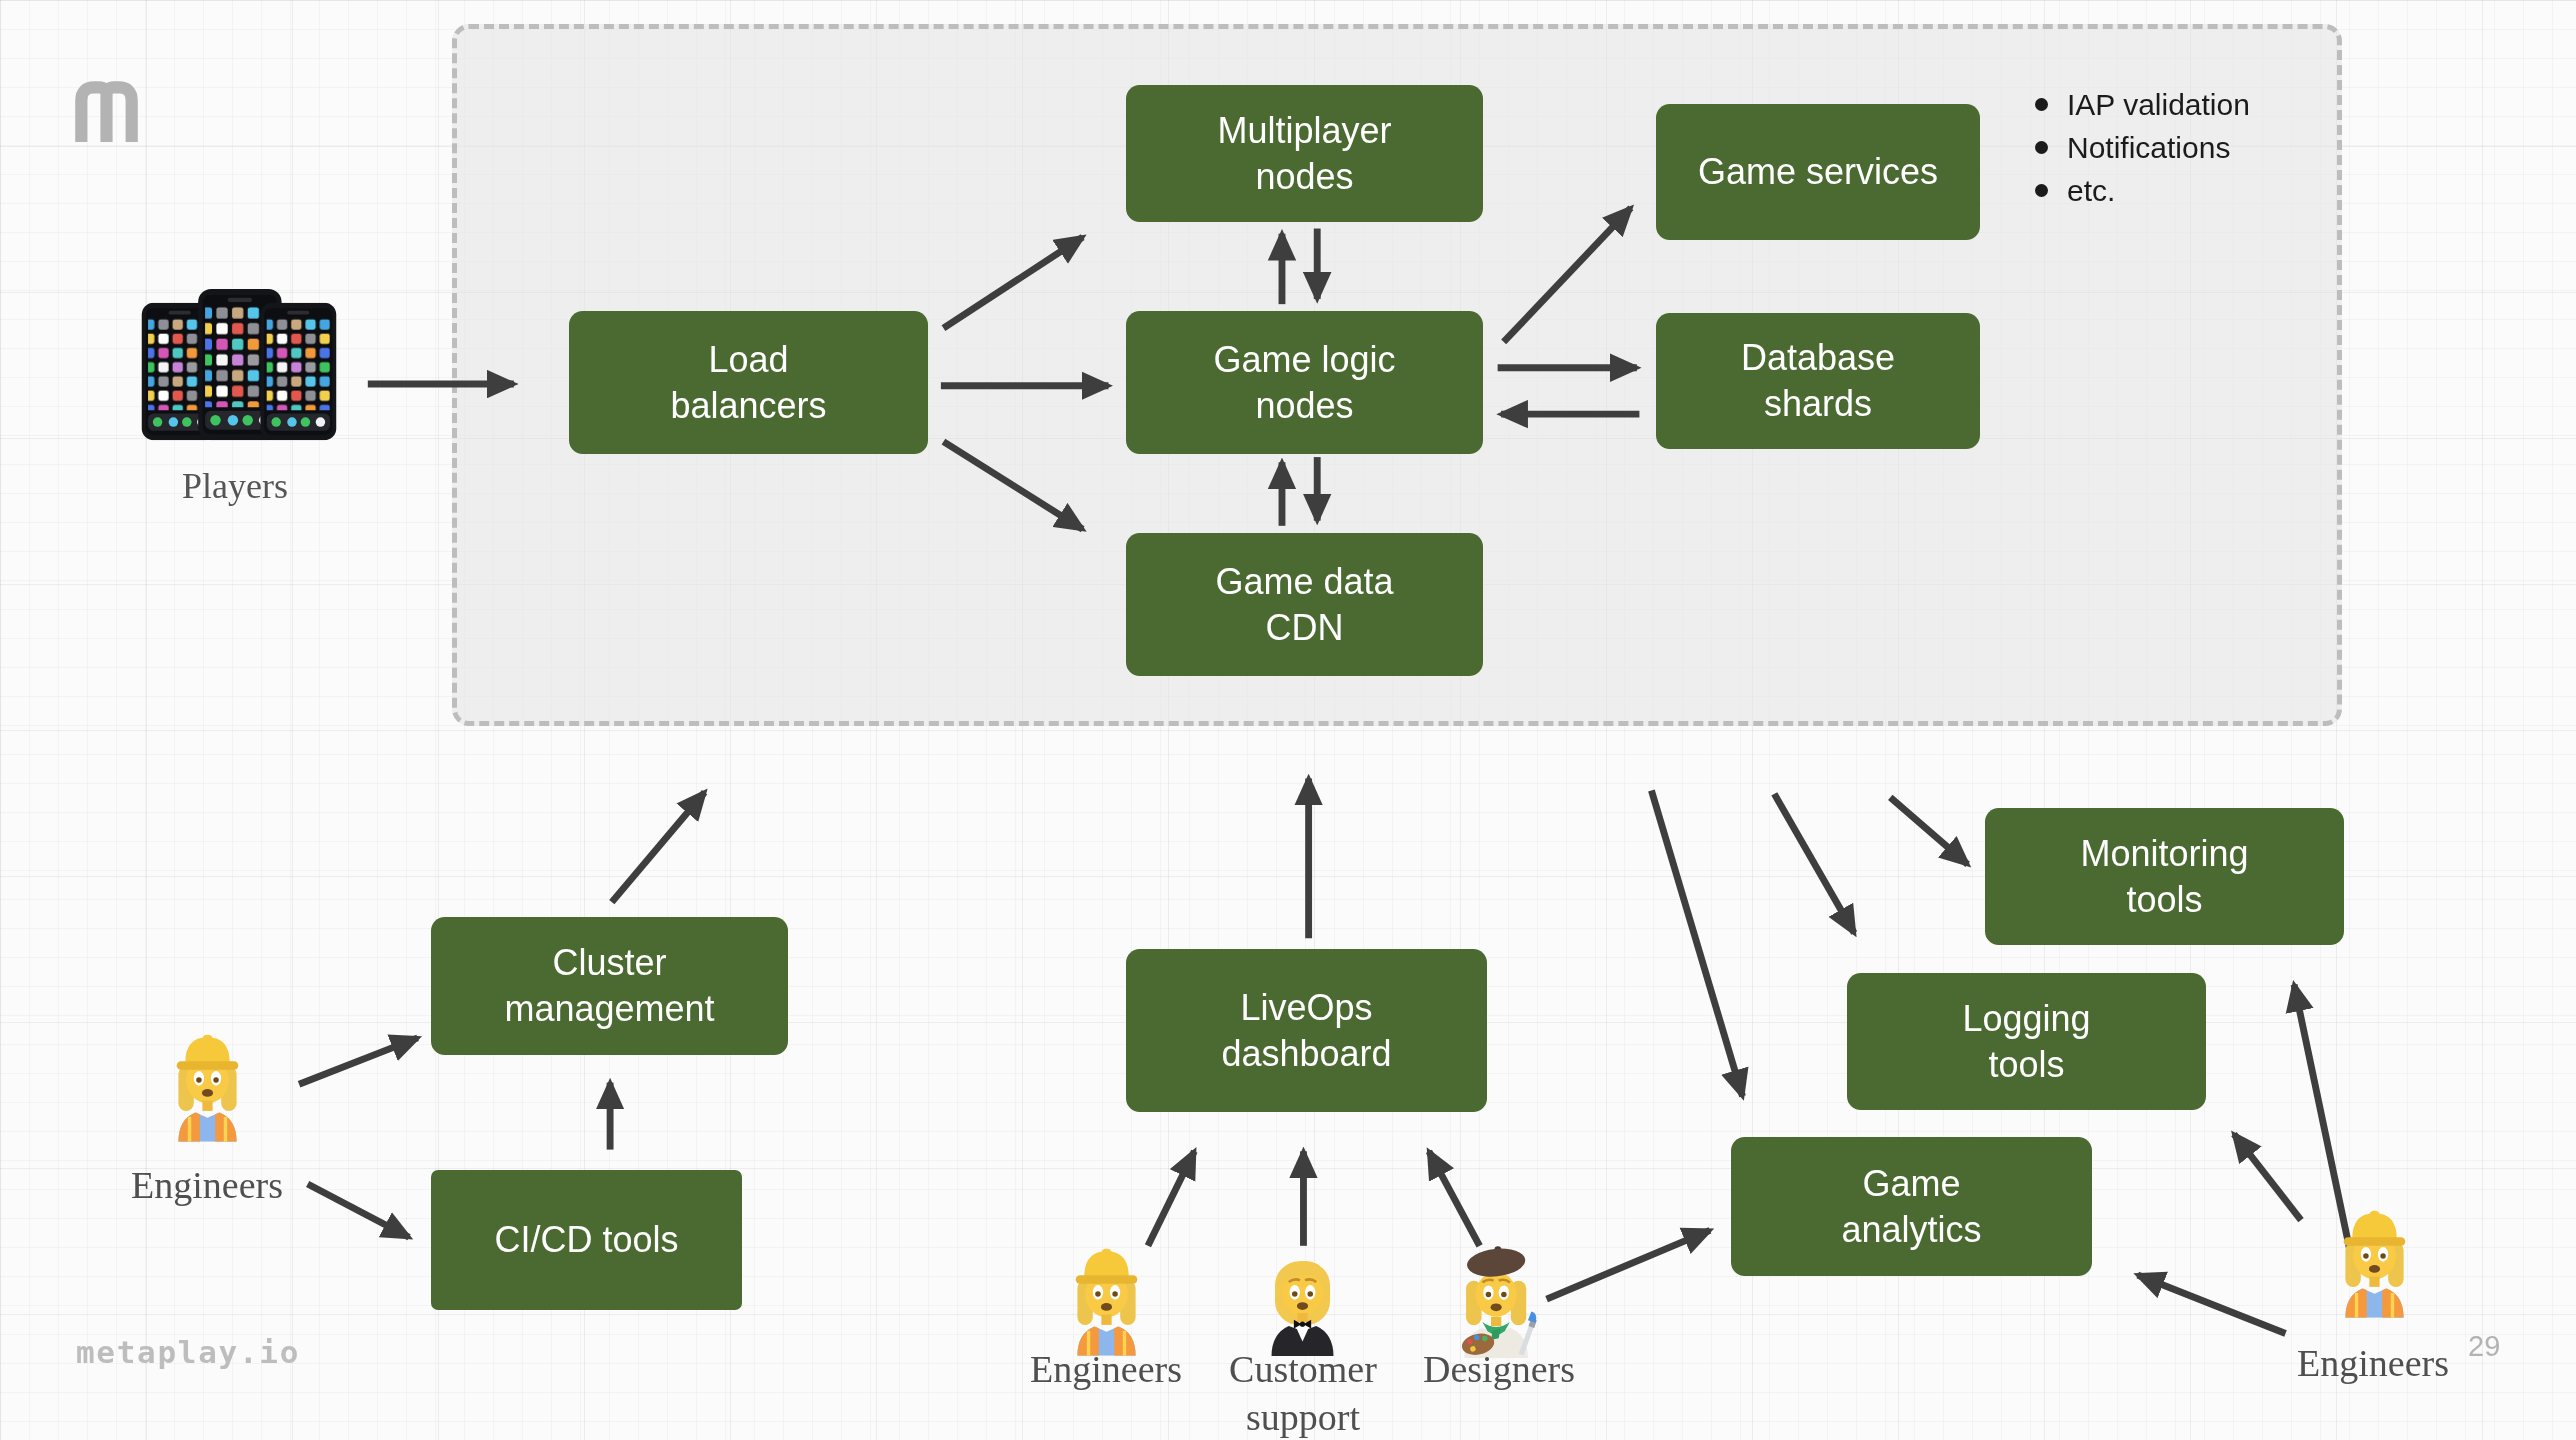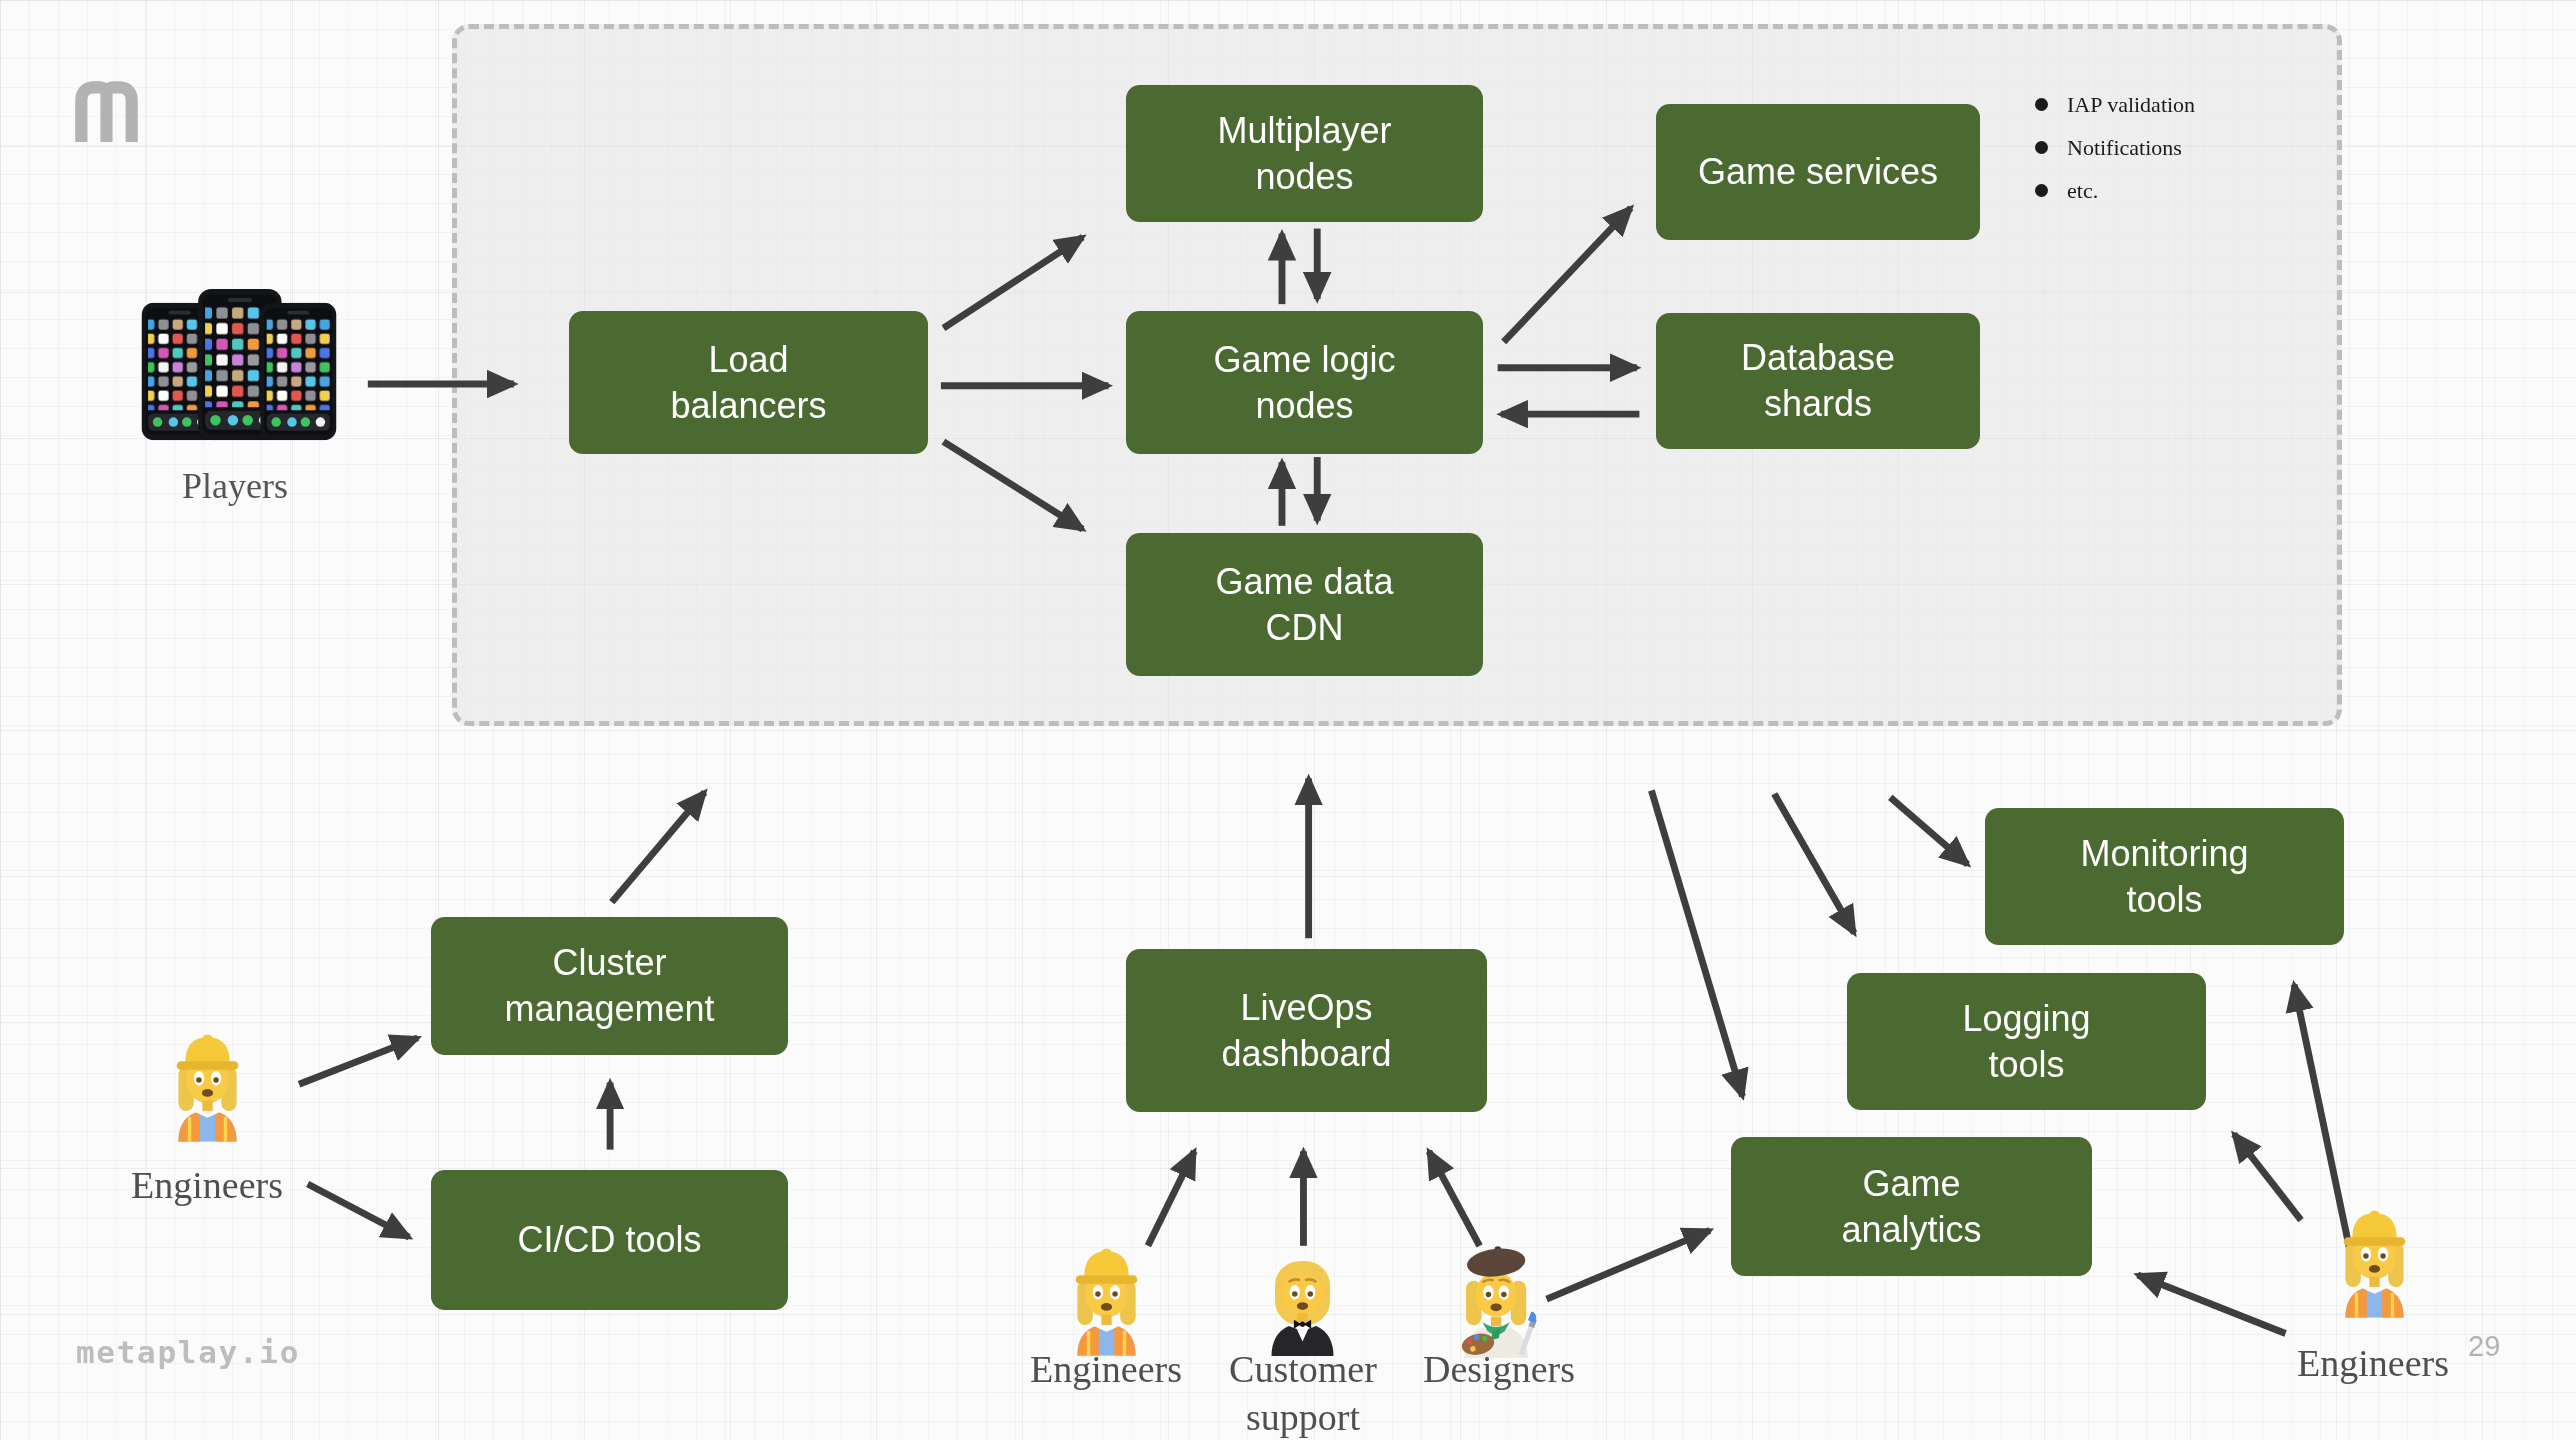--- a/index.html
+++ b/index.html
@@ -25,35 +25,35 @@
     color:#ffffff;font-size:36px;line-height:1.27;white-space:pre-line;
     display:flex;align-items:center;justify-content:center;text-align:center;
   }
   #load-balancers{left:569px;top:311px;width:359px;height:143px;}
   #multiplayer-nodes{left:1126px;top:85px;width:357px;height:137px;}
   #game-logic-nodes{left:1126px;top:311px;width:357px;height:143px;}
   #game-data-cdn{left:1126px;top:533px;width:357px;height:143px;}
   #game-services{left:1656px;top:85px;width:324px;height:136px;margin-top:19px;}
   #database-shards{left:1656px;top:313px;width:324px;height:136px;}
   #cluster-management{left:431px;top:917px;width:357px;height:138px;}
-  #cicd-tools{left:431px;top:1170px;width:357px;height:140px;}
+  #cicd-tools{left:431px;top:1170px;width:311px;height:140px;border-radius:7px;}
   #liveops-dashboard{left:1126px;top:949px;width:361px;height:163px;}
   #monitoring-tools{left:1985px;top:808px;width:359px;height:137px;}
   #logging-tools{left:1847px;top:973px;width:359px;height:137px;}
   #game-analytics{left:1731px;top:1137px;width:361px;height:139px;}
   .actor{position:absolute;z-index:3;}
   .actor-label{
     position:absolute;z-index:3;color:#4f4f4f;font-size:38px;line-height:1.25;
     transform:translateX(-50%);text-align:center;white-space:pre-line;font-family:Liberation Serif, serif;
   }
   #players-label{font-size:36px;color:#555555;}
   .bullets{position:absolute;left:2035px;top:83px;z-index:3;}
   .bullet-row{display:flex;align-items:center;height:43px;}
   .bullet-dot{width:13px;height:13px;border-radius:50%;background:#1b1b1b;margin-right:19px;flex:none;}
-  .bullet-text{font-size:22px;color:#1b1b1b;font-family:Liberation Serif, serif;}
+  .bullet-text{font-size:30px;color:#1b1b1b;}
   .brand{
     position:absolute;left:76px;top:1334px;z-index:3;
     font-family:"DejaVu Sans Mono","Liberation Mono",monospace;
     font-size:31px;letter-spacing:1.7px;color:#bdbdbd;font-weight:bold;
   }
   .page-number{position:absolute;left:2468px;top:1330px;z-index:3;font-size:29px;color:#b3b3b3;}
   .logo{position:absolute;left:74px;top:79px;z-index:3;}
   .hidden-defs{position:absolute;width:0;height:0;overflow:hidden;}
 </style>
 </head>

